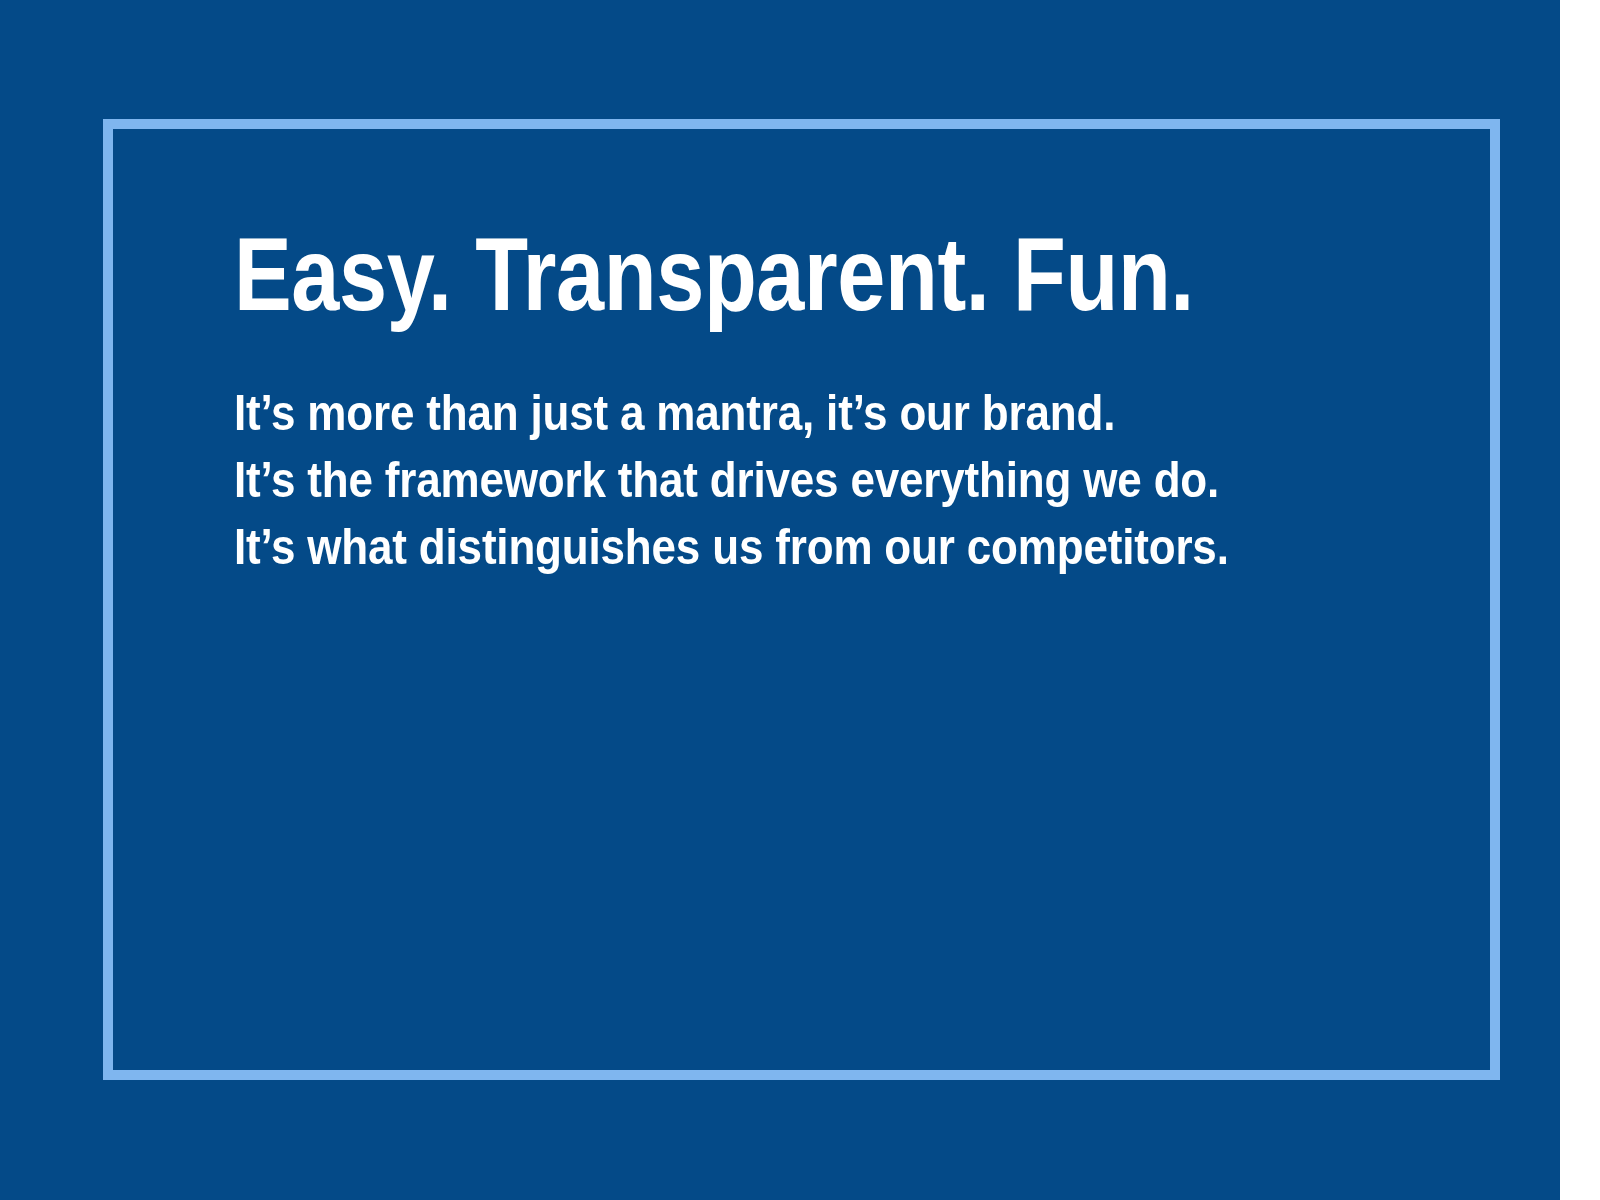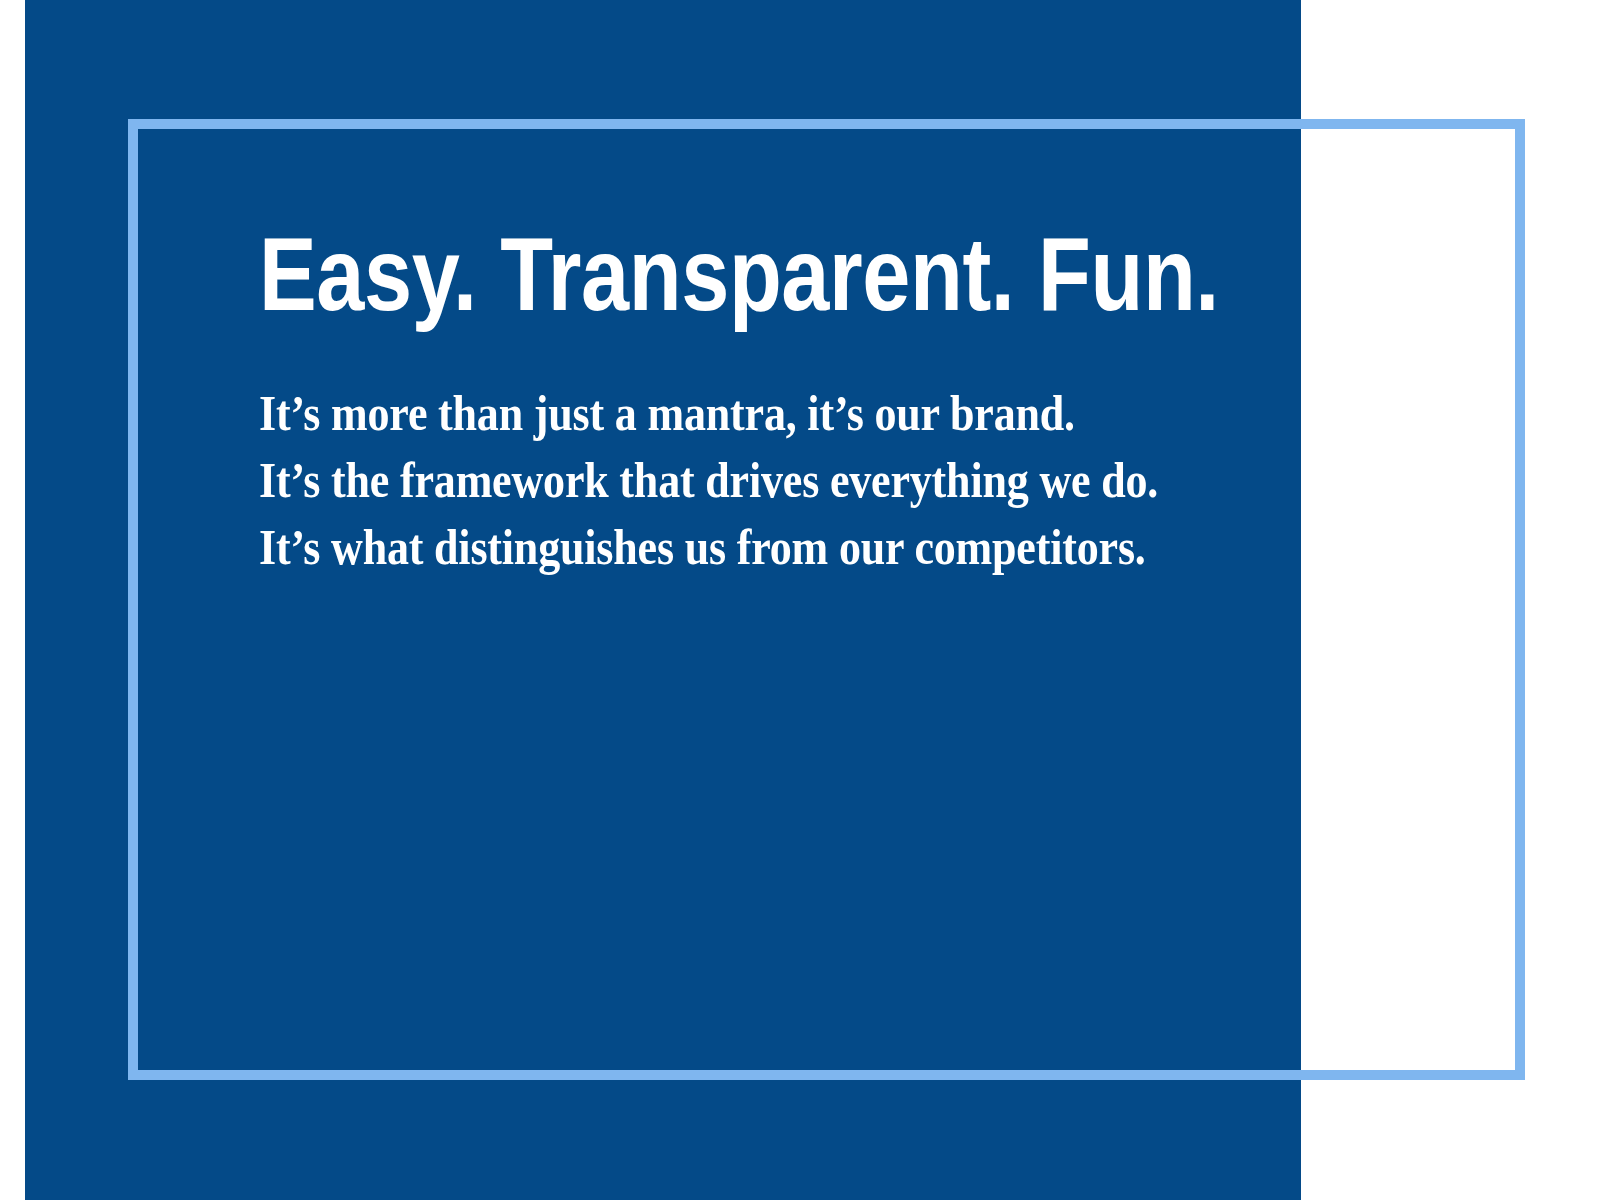--- a/index.html
+++ b/index.html
@@ -11,25 +11,24 @@
   body {
     width: 1600px;
     height: 1200px;
     overflow: hidden;
     font-family: "Liberation Sans", "DejaVu Sans", sans-serif;
     -webkit-font-smoothing: antialiased;
   }
 
   #slide {
     position: relative;
-    width: 1276px;
+    width: 1560px;
     height: 1200px;
     background: #044a88;
     box-sizing: border-box;
-    margin-left: 25px;
   }
 
   
   #frame {
     position: absolute;
     left: 103px;
     top: 119px;
     width: 1397px;
     height: 961px;
     border: 10px solid #7fb6ef;
@@ -55,21 +54,20 @@
     transform: scaleX(0.84);
     transform-origin: left top;
     white-space: nowrap;
     margin: 0;
   }
 
   
   .intro {
     margin: 0;
     padding-top: 52px;
-    font-family: Liberation Serif, serif;
   }
 
   .intro-line {
     color: #ffffff;
     font-weight: 600;
     font-size: 50px;
     line-height: 67px;
     letter-spacing: -0.2px;
     transform: scaleX(0.88);
     transform-origin: left center;

